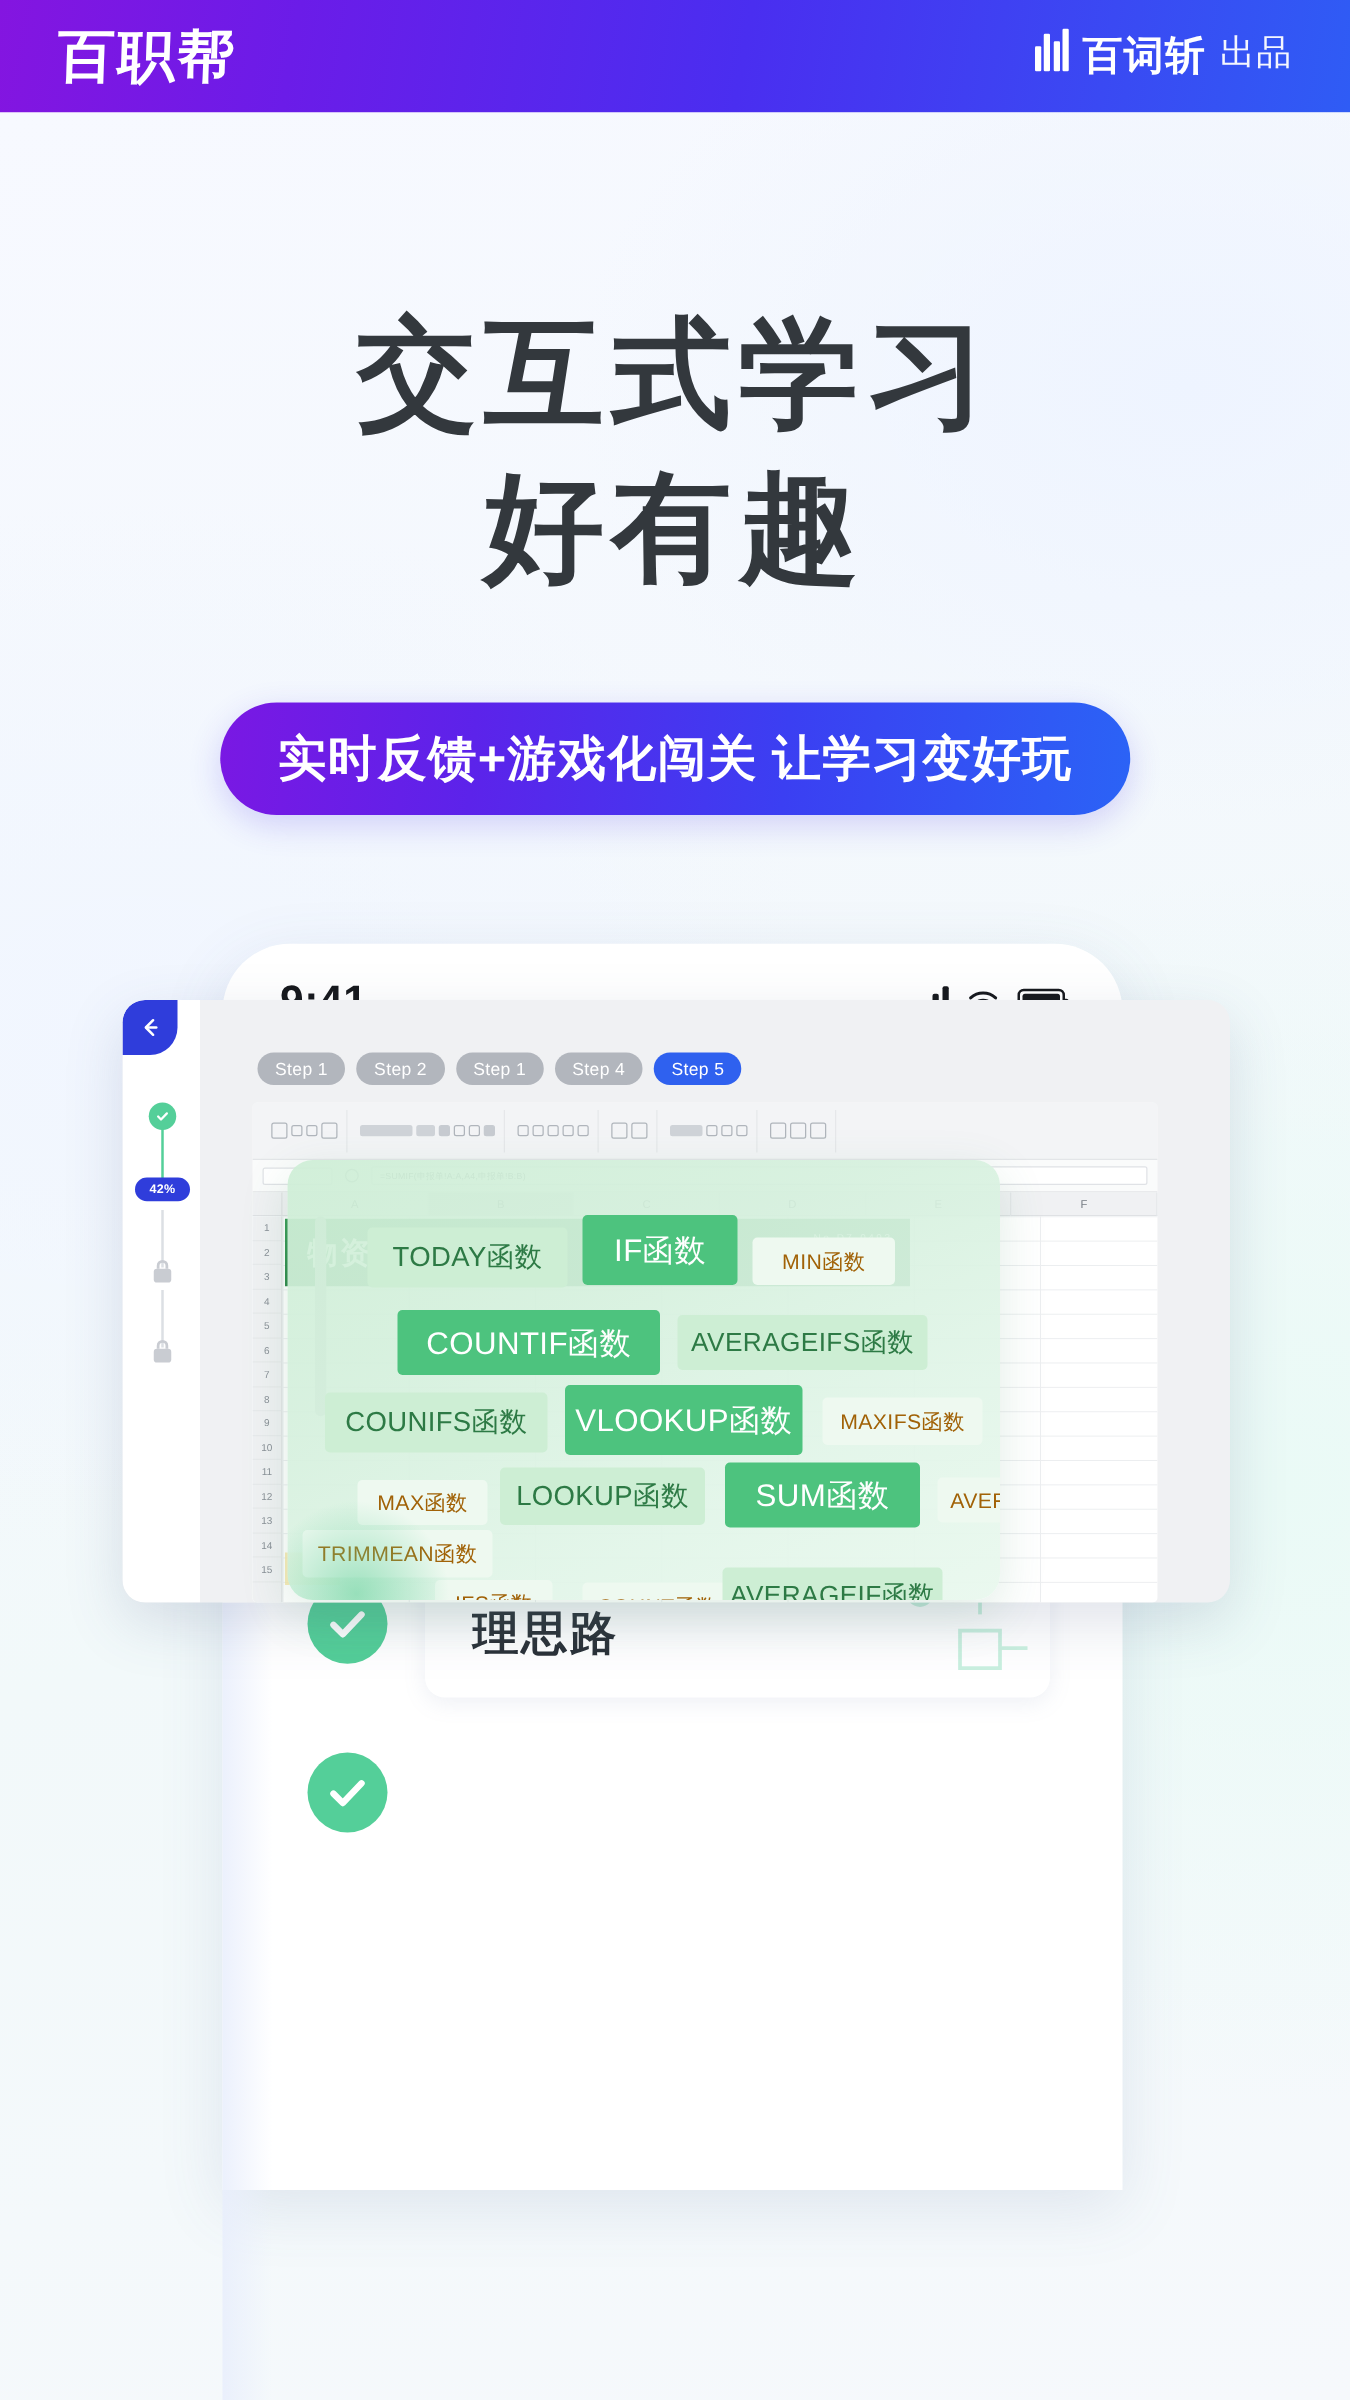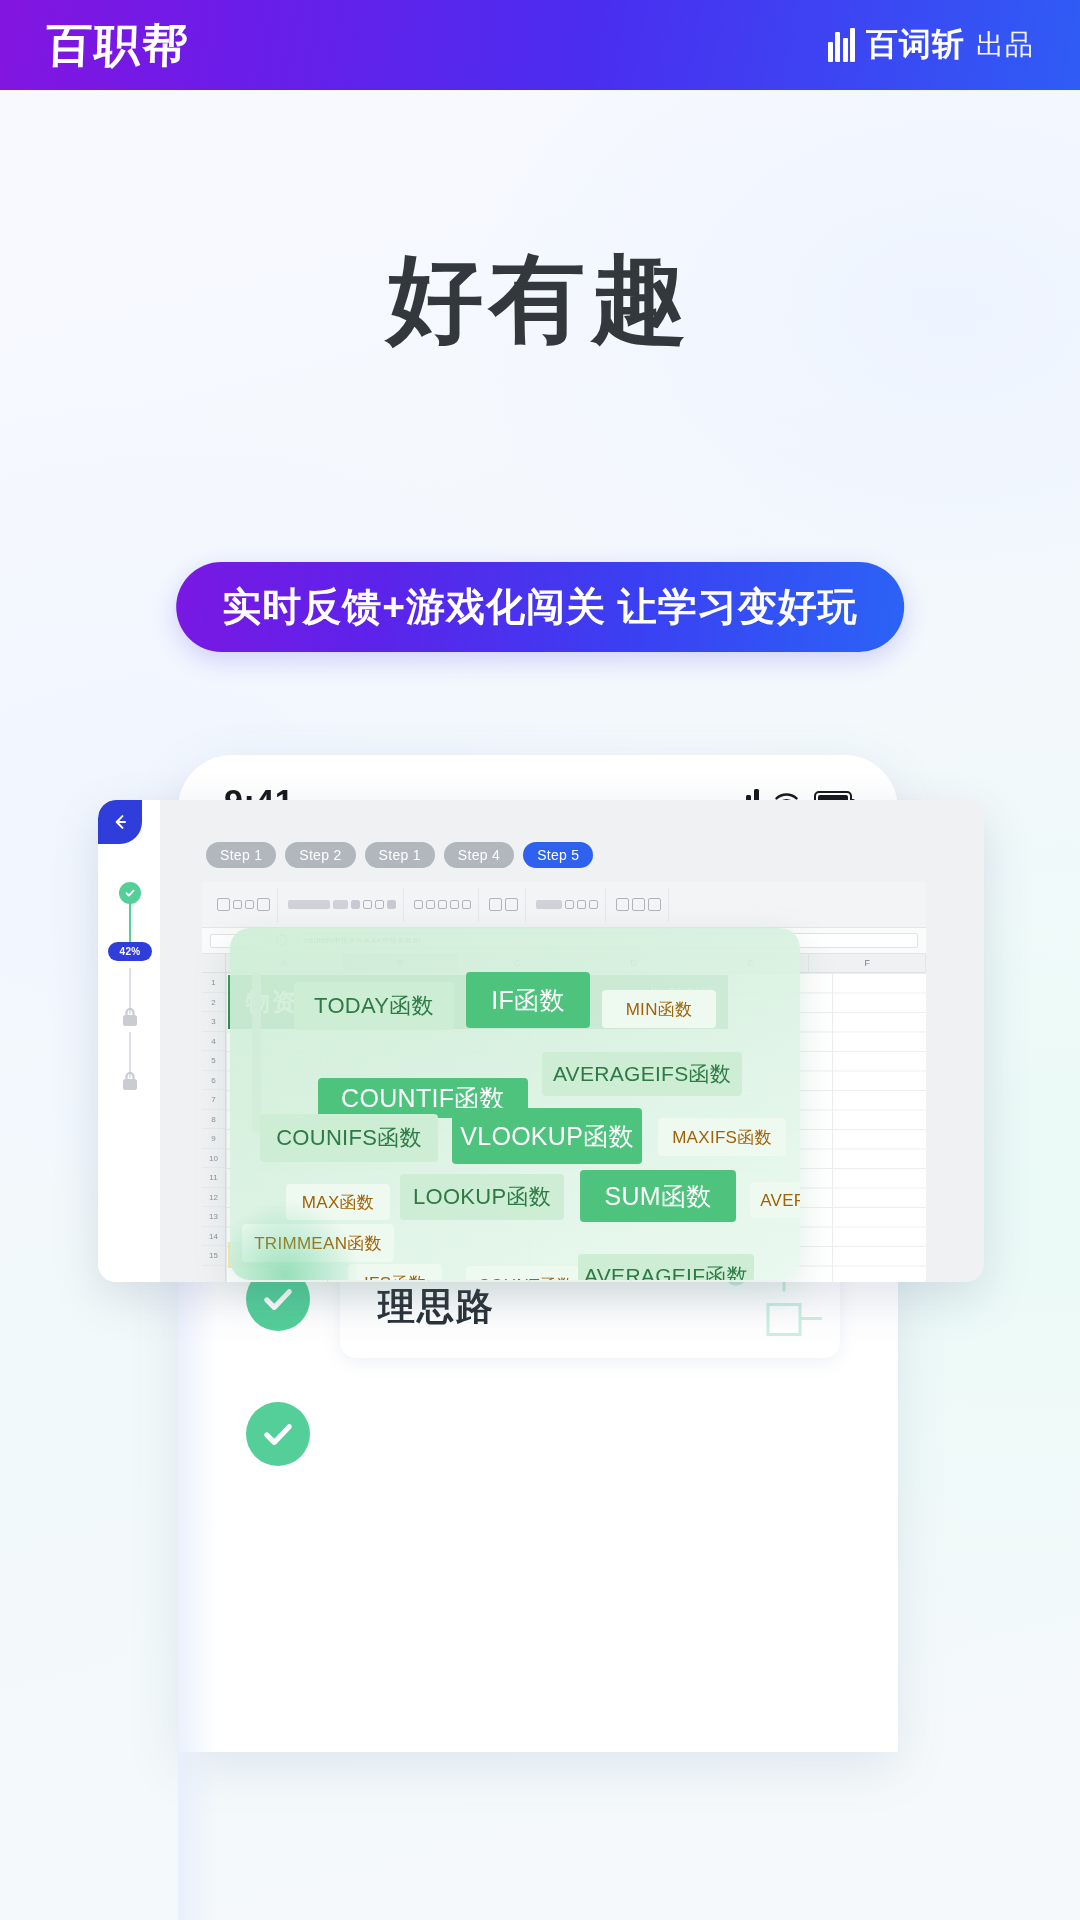--- a/index.html
+++ b/index.html
@@ -17,21 +17,21 @@
     background:linear-gradient(100deg,#8415e0 0%,#6b1ce8 22%,#4a2ef0 55%,#2f5cf5 100%);
     display:flex; align-items:center; justify-content:space-between;
     padding:0 46px;
   }
   .brand-logo {
     color:#fff; font-size:46px; font-weight:bold; letter-spacing:2px;
     font-family:"DejaVu Sans","Liberation Sans",sans-serif;
     line-height:1;
     transform:skewX(-2deg);
   }
-  .header-right { display:flex; align-items:center; gap:11px; }
+  .header-right { display:flex; gap:11px; }
   .bwz-mark { display:flex; align-items:flex-end; gap:2.5px; height:34px; }
   .bwz-mark i { display:block; width:5px; background:#fff; border-radius:1px; }
   .bwz-mark i:nth-child(1){ height:20px; }
   .bwz-mark i:nth-child(2){ height:30px; }
   .bwz-mark i:nth-child(3){ height:24px; }
   .bwz-mark i:nth-child(4){ height:34px; }
   .bwz-name { color:#fff; font-size:32px; font-weight:bold; letter-spacing:1px; }
   .bwz-sub { color:#fff; font-size:28px; font-weight:normal; letter-spacing:1px; opacity:.95; }
 
   
@@ -288,20 +288,21 @@
         <i></i>
       </span>
     <span class="bwz-name">百词斩</span>
     <span class="bwz-sub">出品</span>
   </div>
 </div>
 
 <div class="page-bg"></div>
 
 <div class="headline">
+  <span>交互式学习</span>
   <span class="l2">好有趣</span>
 </div>
 
 <div class="pill">实时反馈+游戏化闯关  让学习变好玩</div>
 
 <div class="phone">
 
   <div class="statusbar">
     <span class="sb-time">9:41</span>
     <span class="sb-icons">
@@ -489,21 +490,21 @@
         <span class="ex-yellow"></span>
       </div>
     </div>
   </div>
 </div>
 
 <div class="fnpanel">
     <div class="fntag mid" style="left: 64px; top: 54px; width: 160px; height: 48px; font-size: 22px;">TODAY函数</div>
     <div class="fntag dark" style="left: 236px; top: 44px; width: 124px; height: 56px; font-size: 25px;">IF函数</div>
     <div class="fntag light" style="left: 372px; top: 62px; width: 114px; height: 38px; font-size: 17px;">MIN函数</div>
-    <div class="fntag dark" style="left: 88px; top: 120px; width: 210px; height: 40px; font-size: 25px; margin-top: 30px;">COUNTIF函数</div>
+    <div class="fntag dark" style="left: 88px; top: 120px; width: 210px; height: 52px; font-size: 25px;">COUNTIF函数</div>
     <div class="fntag mid" style="left: 312px; top: 124px; width: 200px; height: 44px; font-size: 21px;">AVERAGEIFS函数</div>
     <div class="fntag mid" style="left: 30px; top: 186px; width: 178px; height: 48px; font-size: 22px;">COUNIFS函数</div>
     <div class="fntag dark" style="left: 222px; top: 180px; width: 190px; height: 56px; font-size: 25px;">VLOOKUP函数</div>
     <div class="fntag light" style="left: 428px; top: 190px; width: 128px; height: 38px; font-size: 17px;">MAXIFS函数</div>
     <div class="fntag light" style="left: 56px; top: 256px; width: 104px; height: 36px; font-size: 17px;">MAX函数</div>
     <div class="fntag mid" style="left: 170px; top: 246px; width: 164px; height: 46px; font-size: 22px;">LOOKUP函数</div>
     <div class="fntag dark" style="left: 350px; top: 242px; width: 156px; height: 52px; font-size: 25px;">SUM函数</div>
     <div class="fntag light" style="left: 520px; top: 254px; width: 138px; height: 36px; font-size: 17px;">AVERAGE函数</div>
     <div class="fntag light" style="left: 12px; top: 296px; width: 152px; height: 38px; font-size: 17px;">TRIMMEAN函数</div>
     <div class="fntag light" style="left: 118px; top: 336px; width: 94px; height: 38px; font-size: 17px;">IFS函数</div>

